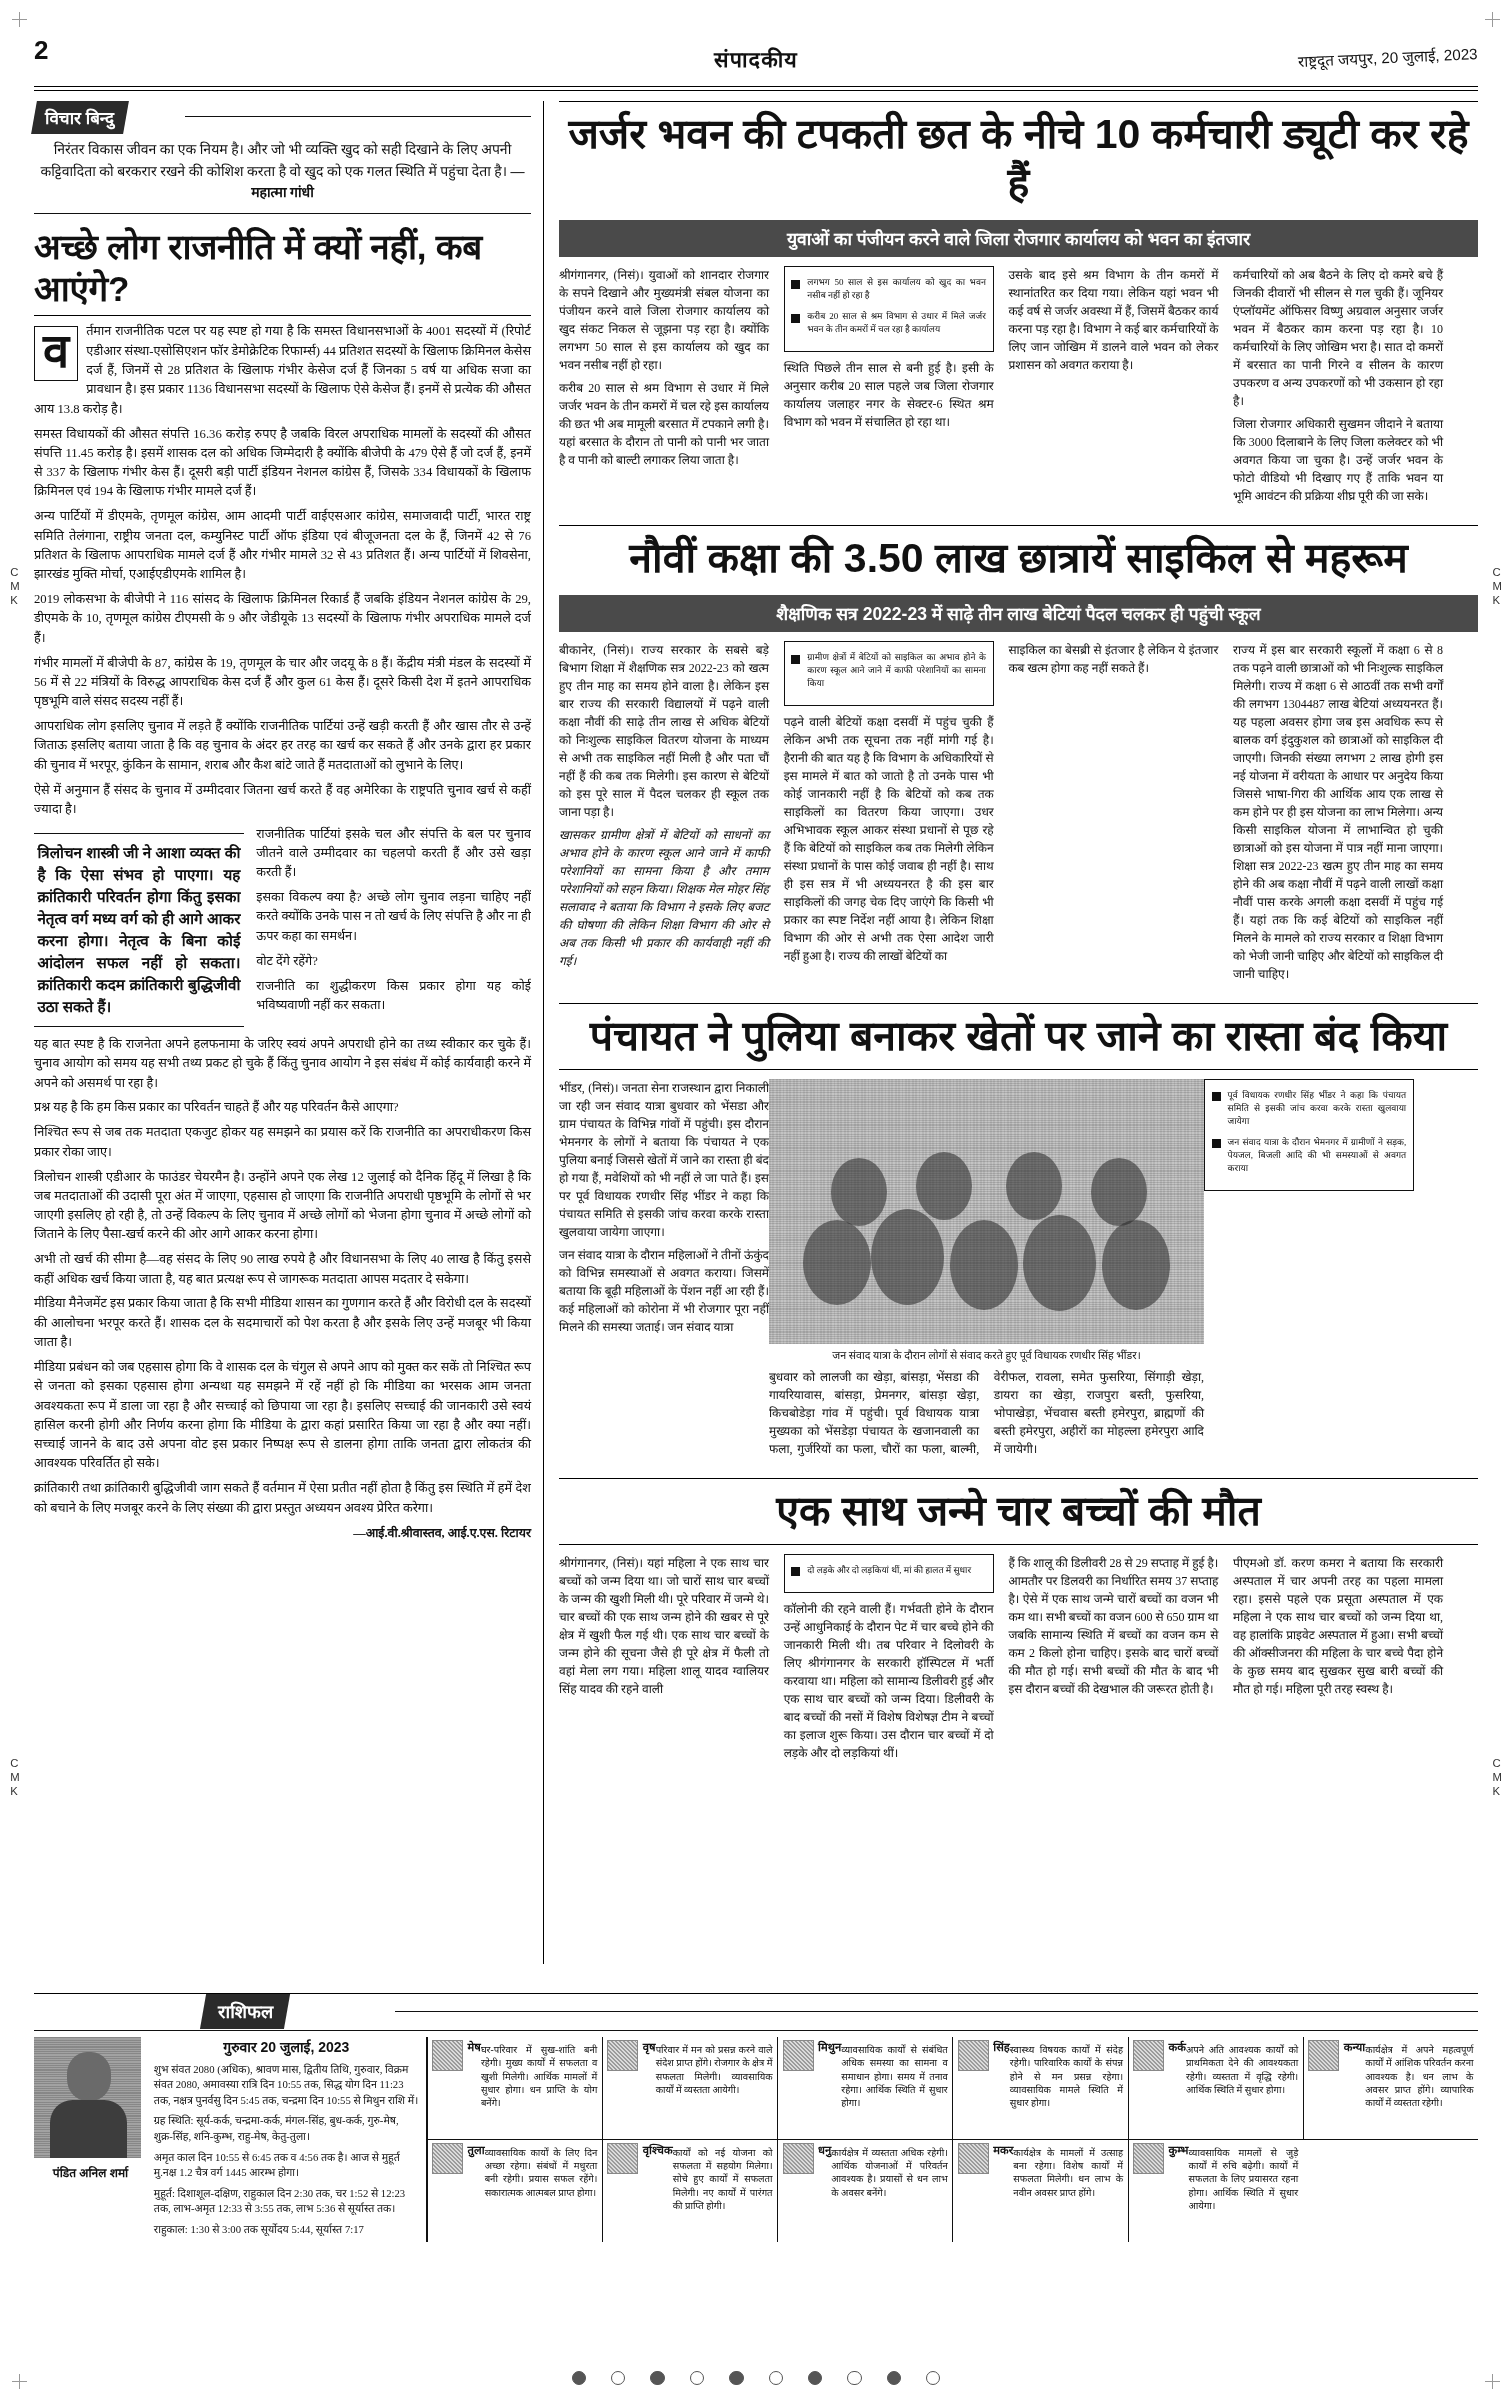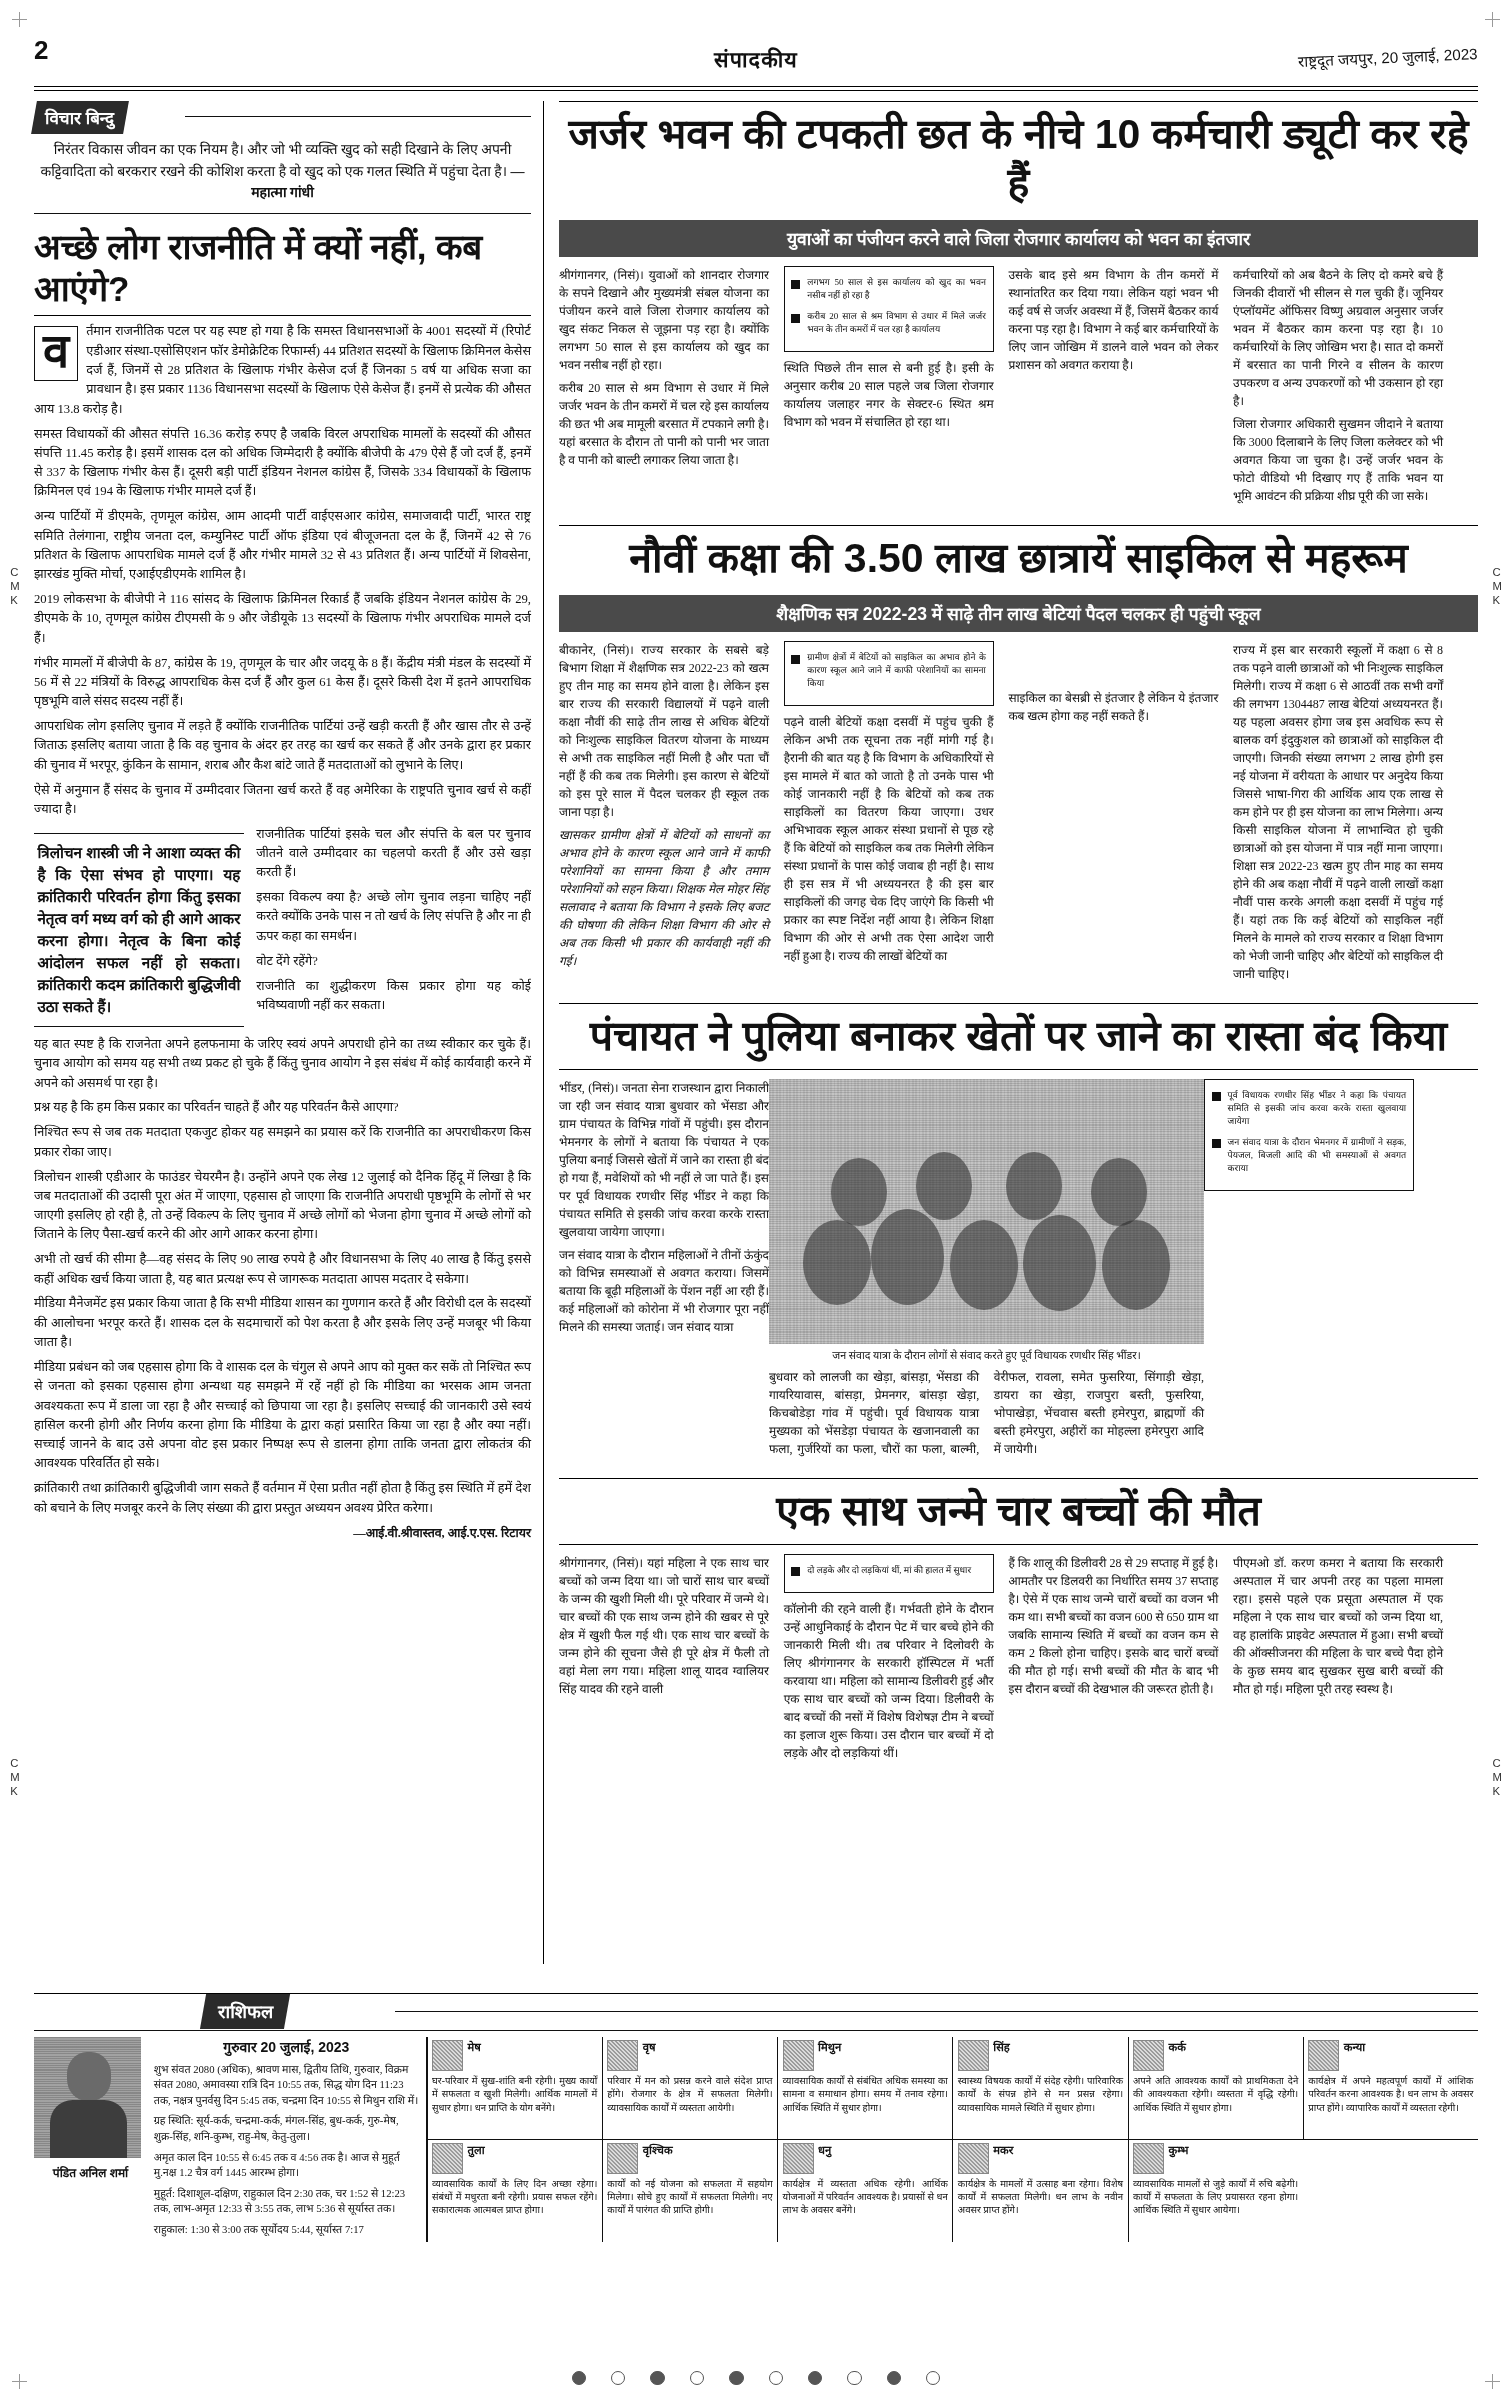--- a/index.html
+++ b/index.html
@@ -166,21 +166,21 @@
   }
   .rash-tab span{display:inline-block;transform:skewX(10deg);}
   .rash-line { position:absolute; left:361px; right:0; top:17px; border-top:1.1px solid #111; }
   .rash-body { display:flex; gap:0px; margin-top:3.4px; border-top:1.1px solid #111; padding-top:5.6px;}
   .astro-photo { width:113px; }
   .astro-img { width:107px; height:121px; background:#9a9a9a; position:relative; overflow:hidden;}
   .astro-name { text-align:center; font-family:"Liberation Sans",sans-serif; font-weight:bold; font-size:12px; margin-top:6px;}
   .panchang { width:265px; font-size:10.7px; line-height:1.45; padding:0 6.8px; border-right:1.1px solid #111;}
   .panchang .pdate { font-family:"Liberation Sans",sans-serif; font-weight:bold; font-size:14px; text-align:center; margin-bottom:4.5px;}
   .signs { flex:1; display:grid; grid-template-columns:repeat(6,1fr); grid-template-rows:1fr 1fr; }
-  .sign { border-left:0.6px solid #111; border-bottom:0.6px solid #111; padding:3.4px 4.5px; font-size:9.6px; line-height:1.38; display:flex; flex-direction:column;}
+  .sign { border-left:0.6px solid #111; border-bottom:0.6px solid #111; padding:3.4px 4.5px; font-size:9.6px; line-height:1.38; display:flex; flex-direction:row;}
   .sign-top { display:flex; gap:4.5px; align-items:flex-start; }
   .sign-ico { width:29px;height:29px;background:#cfcfcf;border:0.6px solid #888; position:relative; overflow:hidden; flex:0 0 29px;}
   .sign-ico .g{position:absolute;inset:0;background:repeating-linear-gradient(45deg,rgba(0,0,0,.25) 0 1.1px,rgba(255,255,255,.25) 1.1px 2.8px);}
   .sign-name { font-family:"Liberation Sans",sans-serif; font-weight:bold; font-size:11.3px; }
   .sign-text { margin-top:2.8px; text-align:justify;}
 
   .footer-dots { position:absolute; left:34px; right:34px; bottom:16px; display:flex; justify-content:center; gap:25px;}
   .dot { width:12.4px;height:12.4px;border:1.1px solid #555;border-radius:50%;}
   .dot.f{background:#555;}
 </style>
@@ -309,21 +309,21 @@
         <div style="width:210px;">
           <div style="border:1.1px solid #111;padding:8px 6.8px;">
             <div class="bullet-item">
               <div class="sq"></div>
               <div>ग्रामीण क्षेत्रों में बेटियों को साइकिल का अभाव होने के कारण स्कूल आने जाने में काफी परेशानियों का सामना किया</div>
             </div>
           </div>
           <p style="font-size:12px;line-height:1.5;text-align:justify;margin-top:6.8px;">पढ़ने वाली बेटियों कक्षा दसवीं में पहुंच चुकी हैं लेकिन अभी तक सूचना तक नहीं मांगी गई है। हैरानी की बात यह है कि विभाग के अधिकारियों से इस मामले में बात को जातो है तो उनके पास भी कोई जानकारी नहीं है कि बेटियों को कब तक साइकिलों का वितरण किया जाएगा। उधर अभिभावक स्कूल आकर संस्था प्रधानों से पूछ रहे हैं कि बेटियों को साइकिल कब तक मिलेगी लेकिन संस्था प्रधानों के पास कोई जवाब ही नहीं है। साथ ही इस सत्र में भी अध्ययनरत है की इस बार साइकिलों की जगह चेक दिए जाएंगे कि किसी भी प्रकार का स्पष्ट निर्देश नहीं आया है। लेकिन शिक्षा विभाग की ओर से अभी तक ऐसा आदेश जारी नहीं हुआ है। राज्य की लाखों बेटियों का</p>
         </div>
         <div style="width:210px;">
-          <p style="font-size:12px;line-height:1.5;text-align:justify;margin-top:48px;">साइकिल का बेसब्री से इंतजार है लेकिन ये इंतजार कब खत्म होगा कह नहीं सकते हैं।</p>
+          <p style="font-size:12px;line-height:1.5;text-align:justify;">साइकिल का बेसब्री से इंतजार है लेकिन ये इंतजार कब खत्म होगा कह नहीं सकते हैं।</p>
         </div>
         <div style="width:210px;">
           <p style="font-size:12px;line-height:1.5;text-align:justify;">राज्य में इस बार सरकारी स्कूलों में कक्षा 6 से 8 तक पढ़ने वाली छात्राओं को भी निःशुल्क साइकिल मिलेगी। राज्य में कक्षा 6 से आठवीं तक सभी वर्गों की लगभग 1304487 लाख बेटियां अध्ययनरत हैं। यह पहला अवसर होगा जब इस अवधिक रूप से बालक वर्ग इंदुकुशल को छात्राओं को साइकिल दी जाएगी। जिनकी संख्या लगभग 2 लाख होगी इस नई योजना में वरीयता के आधार पर अनुदेय किया जिससे भाषा-गिरा की आर्थिक आय एक लाख से कम होने पर ही इस योजना का लाभ मिलेगा। अन्य किसी साइकिल योजना में लाभान्वित हो चुकी छात्राओं को इस योजना में पात्र नहीं माना जाएगा। शिक्षा सत्र 2022-23 खत्म हुए तीन माह का समय होने की अब कक्षा नौवीं में पढ़ने वाली लाखों कक्षा नौवीं पास करके अगली कक्षा दसवीं में पहुंच गई हैं। यहां तक कि कई बेटियों को साइकिल नहीं मिलने के मामले को राज्य सरकार व शिक्षा विभाग को भेजी जानी चाहिए और बेटियों को साइकिल दी जानी चाहिए।</p>
         </div>
       </div>
     </div>
 
     <div style="margin-top:14.7px;">
       <div class="big-head s1">पंचायत ने पुलिया बनाकर खेतों पर जाने का रास्ता बंद किया</div>
       <div class="rule-black" style="margin-top:8px;"></div>

